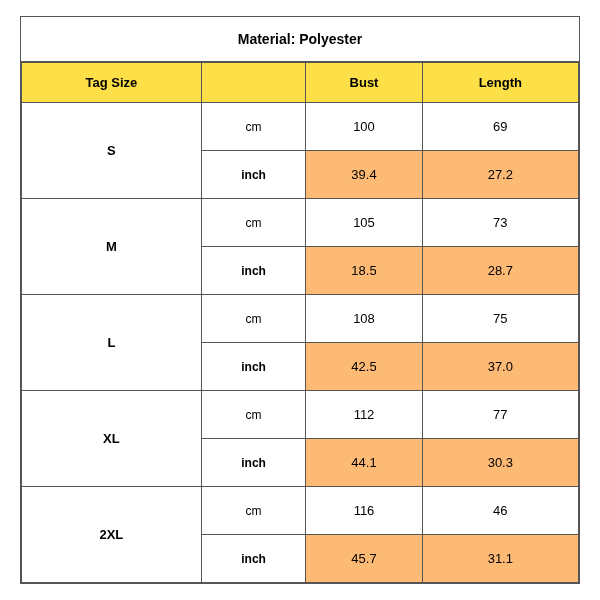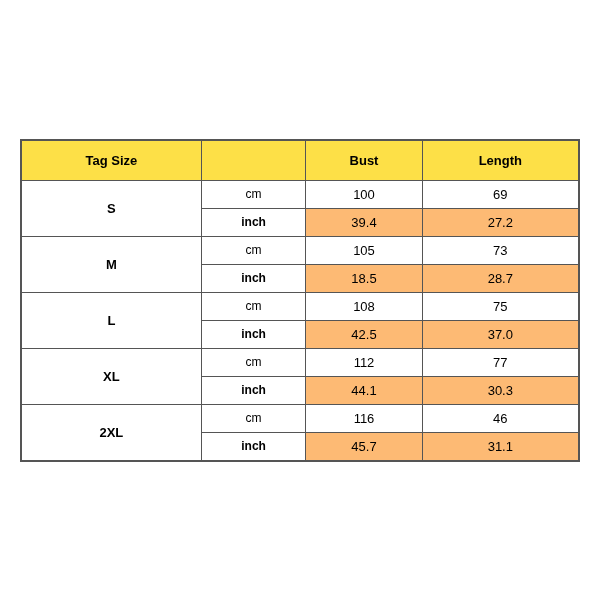--- a/index.html
+++ b/index.html
@@ -34,21 +34,21 @@
 
     table {
       width: 100%;
       border-collapse: collapse;
       font-size: 13px;
     }
 
     table th, table td {
       border: 1px solid #555;
       text-align: center;
-      padding: 6px 6px;
+      padding: 16px 6px;
     }
 
     thead th {
       font-weight: bold;
       background: #fde047;
       padding: 12px 6px;
     }
 
     .tag-size-cell {
       font-weight: bold;
@@ -65,20 +65,21 @@
 
     .unit-cell.bold {
       font-weight: bold;
       margin-top: 44px;
     }
   </style>
 </head>
 <body>
 
 <div class="container">
+  <div class="title-row">Material: Polyester</div>
   <table>
     <thead>
       <tr>
         <th>Tag Size</th>
         <th></th>
         <th>Bust</th>
         <th>Length</th>
       </tr>
     </thead>
     <tbody id="table-body">

